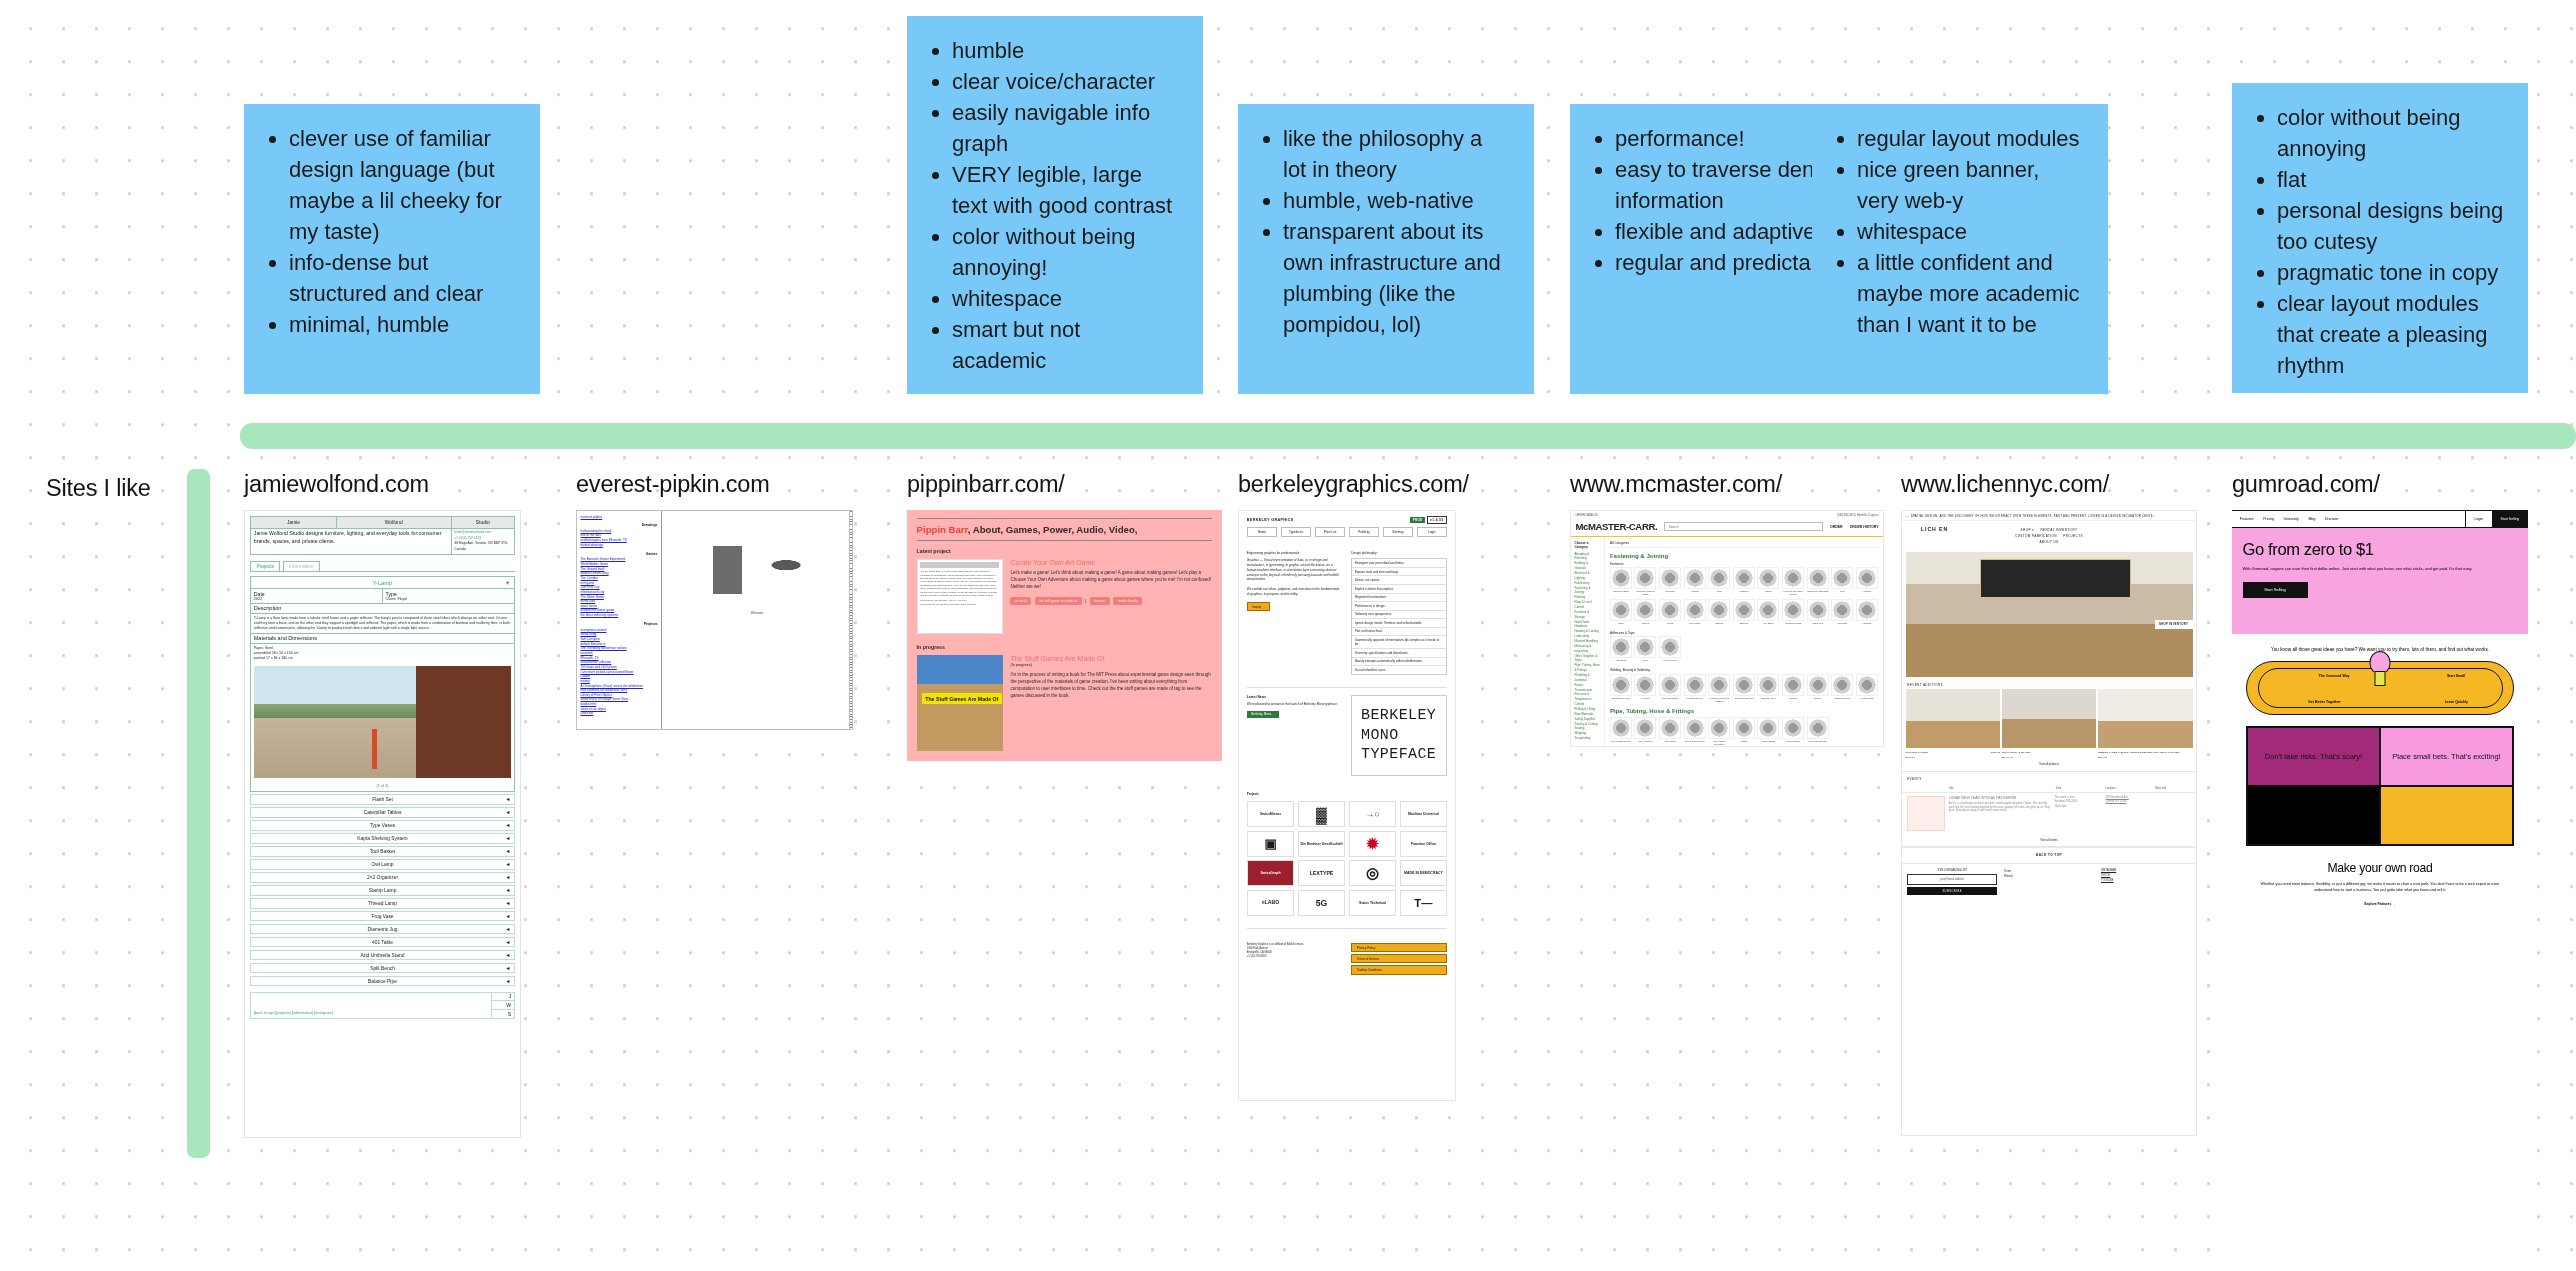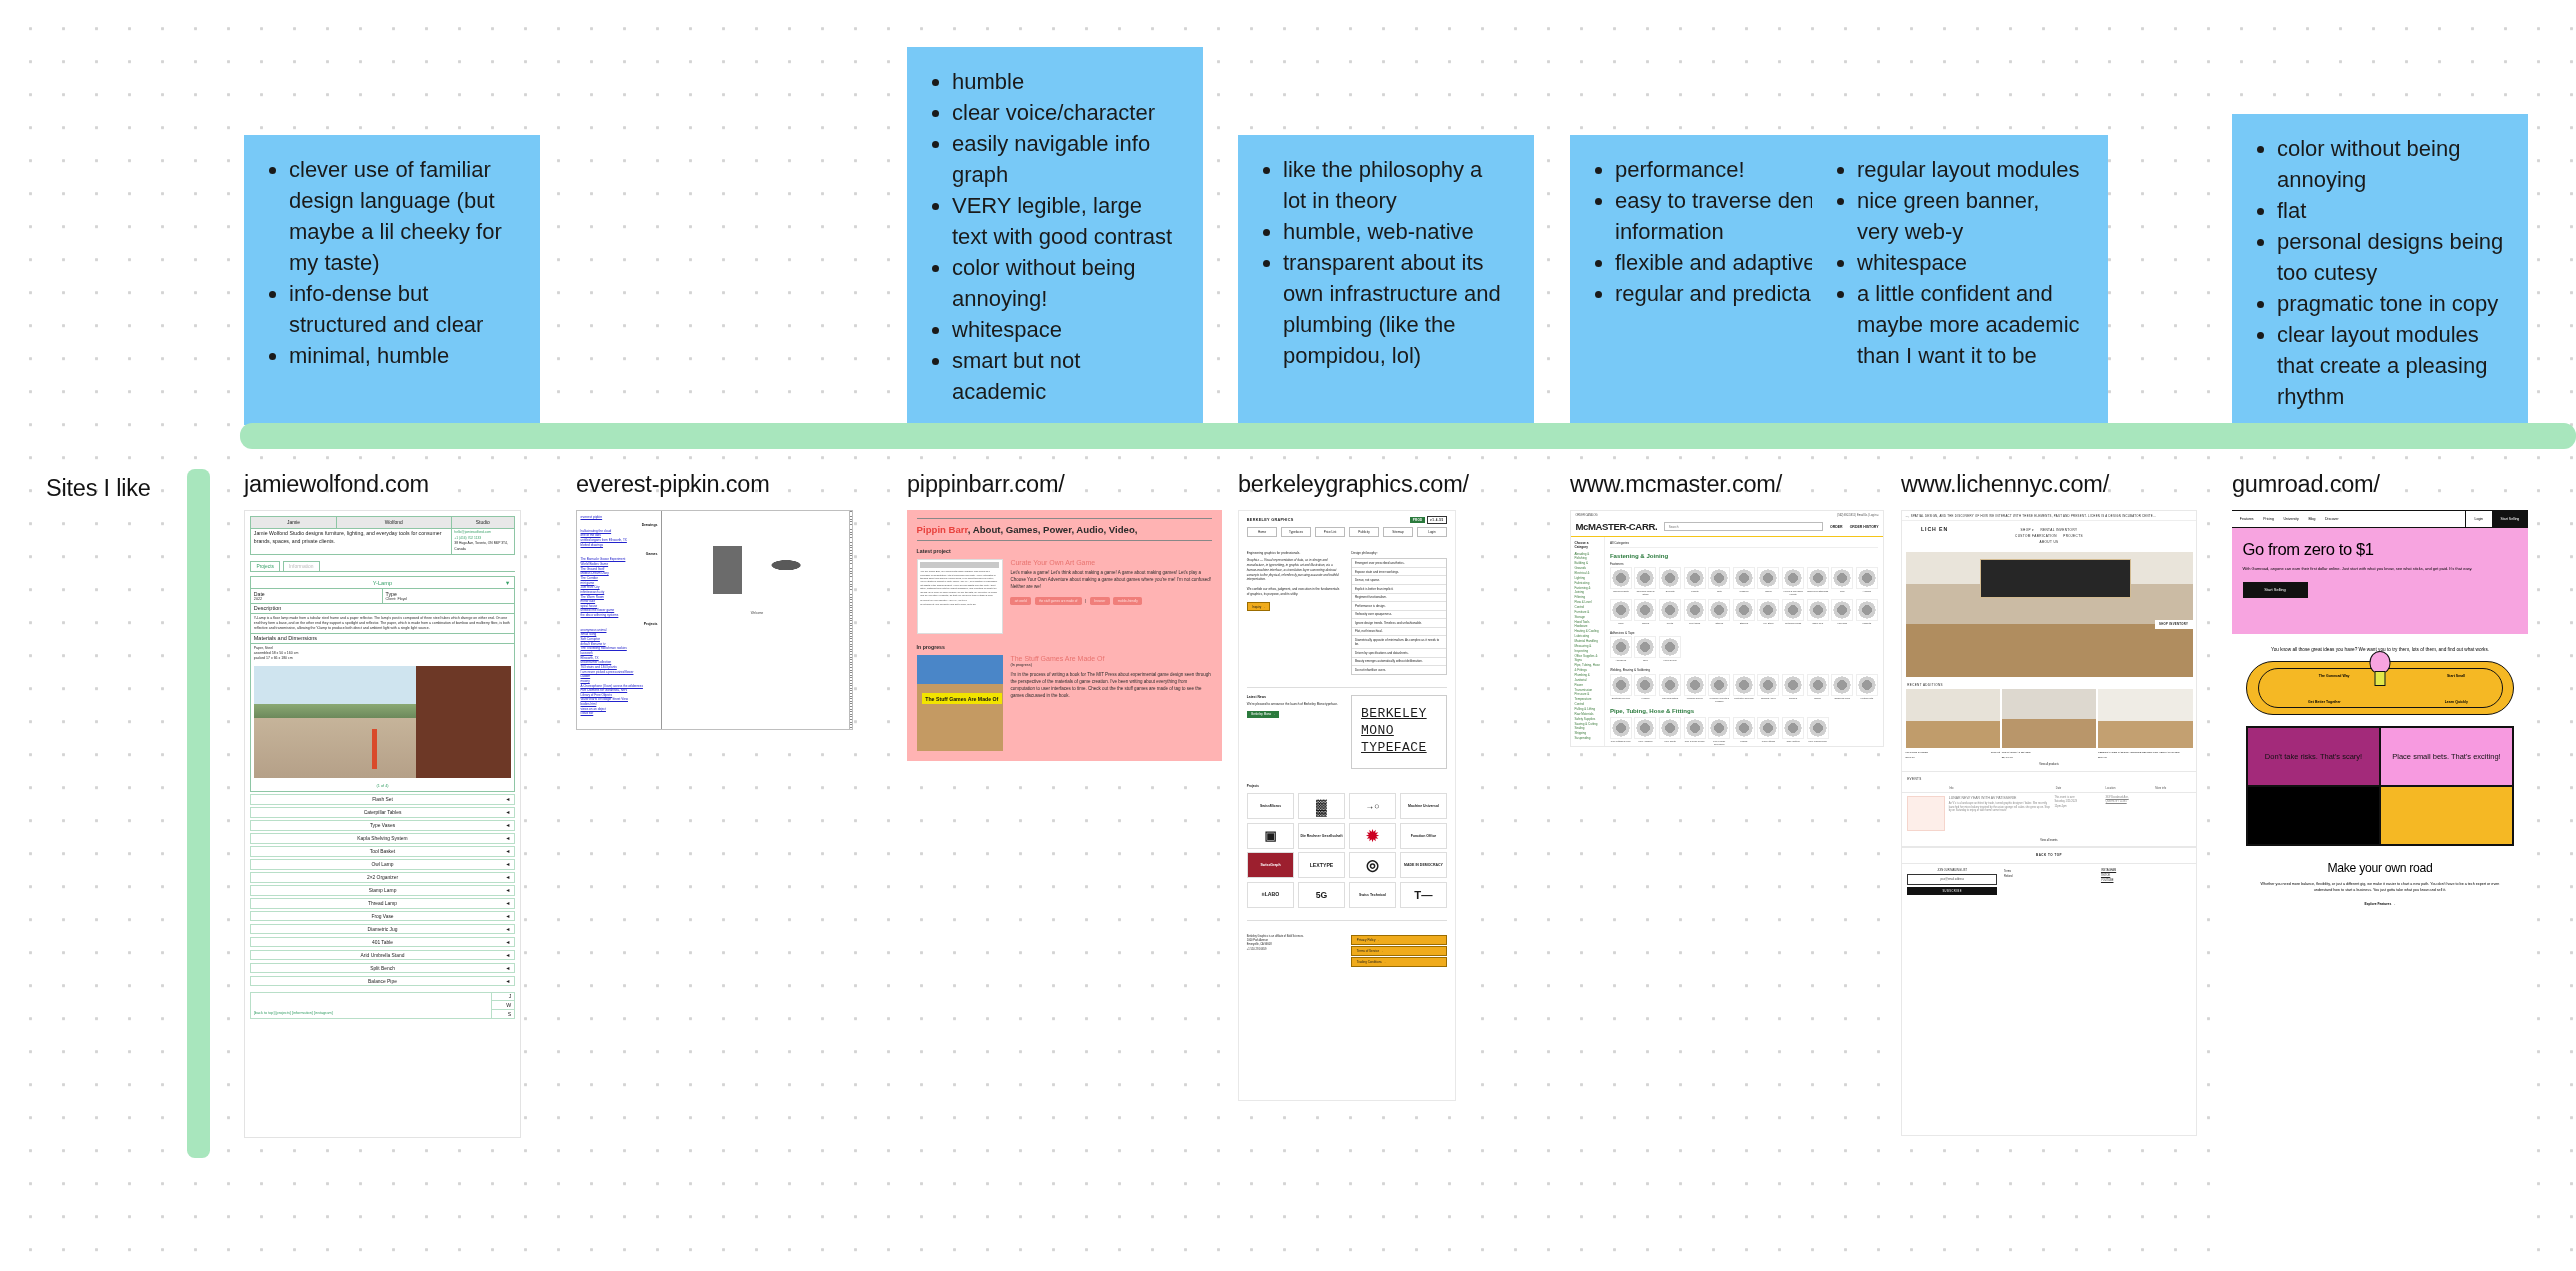--- a/index.html
+++ b/index.html
@@ -31,21 +31,20 @@
     width: 2576px;
     height: 410px;
   }
 
   .sticky {
     position: absolute;
     background: #78c9f7;
     padding: 19px 23px 19px 19px;
     display: flex;
     align-items: flex-start;
-    margin-top: 31px;
   }
 
   .sticky ul {
     list-style: disc;
     margin: 0;
     padding-left: 26px;
   }
 
   .sticky li {
     font-size: 22px;
@@ -171,21 +170,21 @@
   .bg-col { flex:1; }
   .bg-cap { font-size:3.1px; margin-bottom:3.5px; }
   .bg-quote { font-style:italic; font-size:3.1px; line-height:1.55; }
   .bg-p { font-size:3.1px; line-height:1.55; margin-top:5.2px; }
   .bg-btn { background:#f0ab1c; border:0.9px solid #9b6c00; font-size:3px; padding:1.7px 4.4px; display:inline-block; margin-top:5.2px; }
   .bg-list { border:0.9px solid #ccc; }
   .bg-list div { border-bottom:0.9px solid #e0e0e0; padding:1.7px 2.6px; font-size:3px; line-height:1.4; }
   .bg-hr { border-top:0.9px solid #ddd; margin:12.2px 0 7px; }
   .bg-news { font-weight:bold; font-size:3.3px; }
   .bg-gbtn { background:#2b7a3d; color:#fff; font-size:3px; padding:1.7px 4.4px; display:inline-block; margin-top:4.4px; }
-  .bg-mono { border:0.9px solid #ccc; padding:10.5px 8.7px; font-family:"Liberation Mono", monospace; font-size:13px; line-height:1.3; letter-spacing:0.4px;text-decoration:underline; }
+  .bg-mono { border:0.9px solid #ccc; padding:10.5px 8.7px; font-family:"Liberation Mono", monospace; font-size:15px; line-height:1.3; letter-spacing:0.4px; }
   .bg-grid { display:grid; grid-template-columns:repeat(4,1fr); gap:3.5px; margin-top:5.2px; }
   .bg-cell { border:0.9px solid #ddd; height:26px; display:flex; align-items:center; justify-content:center; font-size:3.5px; font-weight:bold; text-align:center; }
 
   
   .mc { background:#fff; height:100%; font-size:3px; color:#222; }
   .mc-util { display:flex; justify-content:space-between; padding:2.6px 4.4px; font-size:2.6px; color:#444; }
   .mc-head { display:flex; align-items:center; gap:7px; padding:1.7px 4.4px 4.4px; border-bottom:1.7px solid #f5c518; }
   .mc-logo { font-weight:bold; font-size:9.6px; letter-spacing:-0.4px; }
   .mc-search { flex:1; border:0.9px solid #bbb; height:9.6px; font-size:3.1px; padding:1.7px 3.5px; color:#777; display:flex; align-items:center; }
   .mc-ord { font-weight:bold; font-size:3.5px; }

